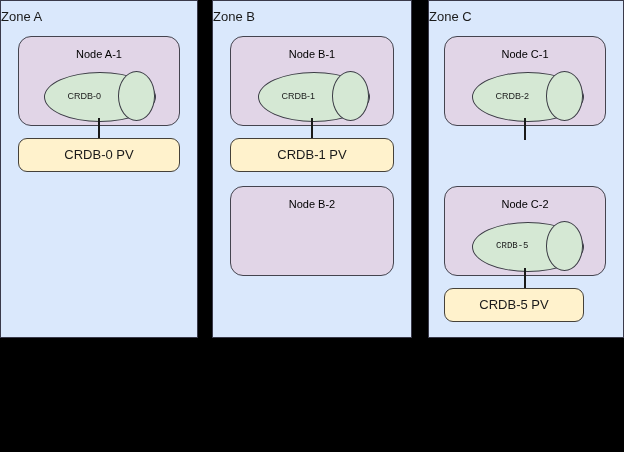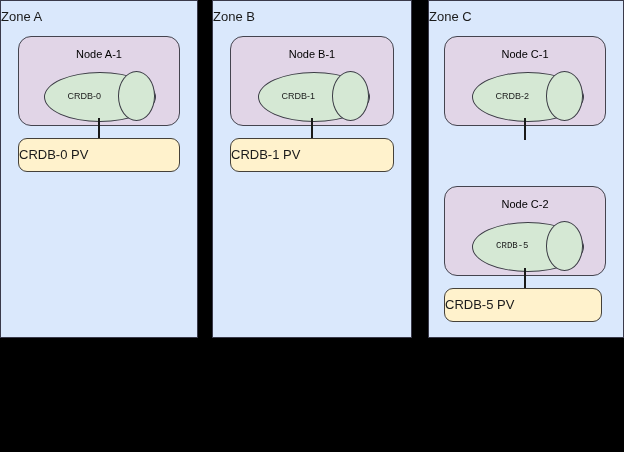--- a/index.html
+++ b/index.html
@@ -101,21 +101,21 @@
 
   
   .pv {
     position: absolute;
     background: #FFF2CC;
     border: 1px solid #45413A;
     border-radius: 9px;
     box-sizing: border-box;
     display: flex;
     align-items: center;
-    justify-content: flex-start;
+    justify-content: center;
   }
   .pv-label {
     font-size: 13px;
     color: #1A1A1A;
     line-height: 16px;
     white-space: nowrap;
   }
 
   
   .connector {
@@ -147,20 +147,23 @@
       <div class="zone-title">Zone B</div>
     </div>
     <div class="node" style="left: 230px; top: 36px; width: 164px; height: 90px;">
       <div class="node-title">Node B-1</div>
     </div>
     <div class="cylinder" style="left: 258px; top: 72px; width: 110px; height: 48px;">
       <div class="cyl-body"></div>
       <div class="cyl-cap"></div>
       <div class="cyl-label">CRDB-1</div>
     </div>
+    <div class="node" style="left: 230px; top: 186px; width: 164px; height: 90px;">
+      <div class="node-title">Node B-2</div>
+    </div>
     <div class="connector" style="left: 311px; top: 118px; height: 22px;"></div>
     <div class="pv" style="left: 230px; top: 138px; width: 164px; height: 34px;">
       <div class="pv-label">CRDB-1 PV</div>
     </div>
     <div class="zone" style="left: 428px; top: 0px; width: 196px; height: 338px;">
       <div class="zone-title">Zone C</div>
     </div>
     <div class="node" style="left: 444px; top: 36px; width: 162px; height: 90px;">
       <div class="node-title">Node C-1</div>
     </div>
@@ -172,16 +175,16 @@
     <div class="node" style="left: 444px; top: 186px; width: 162px; height: 90px;">
       <div class="node-title">Node C-2</div>
     </div>
     <div class="cylinder" style="left: 472px; top: 222px; width: 110px; height: 48px; font-family: Liberation Mono, monospace;">
       <div class="cyl-body"></div>
       <div class="cyl-cap"></div>
       <div class="cyl-label">CRDB-5</div>
     </div>
     <div class="connector" style="left: 524px; top: 118px; height: 22px;"></div>
     <div class="connector" style="left: 524px; top: 268px; height: 22px;"></div>
-    <div class="pv" style="left: 444px; top: 288px; width: 158px; height: 34px;">
+    <div class="pv" style="left: 444px; top: 288px; width: 140px; height: 34px;">
       <div class="pv-label">CRDB-5 PV</div>
     </div>
   </div>
 
 </body></html>

